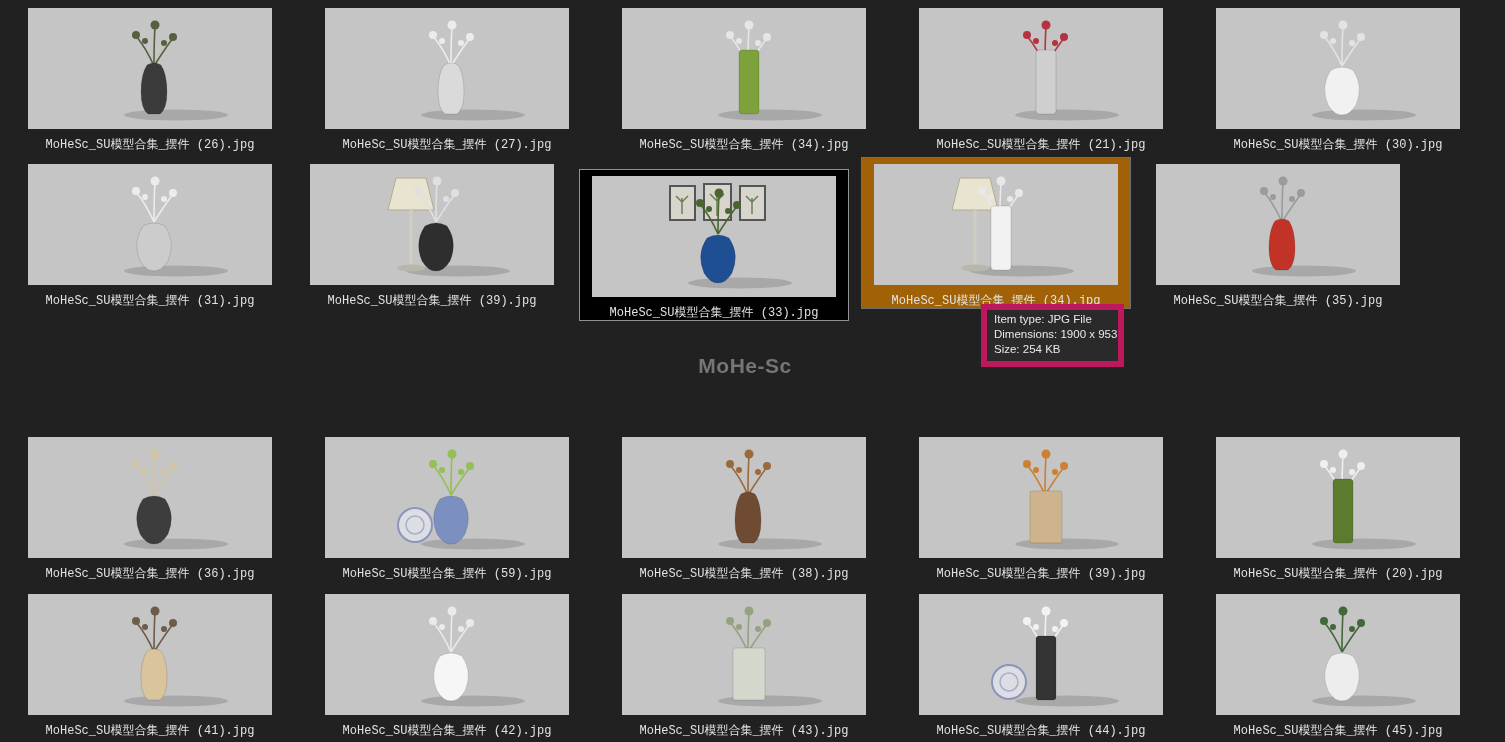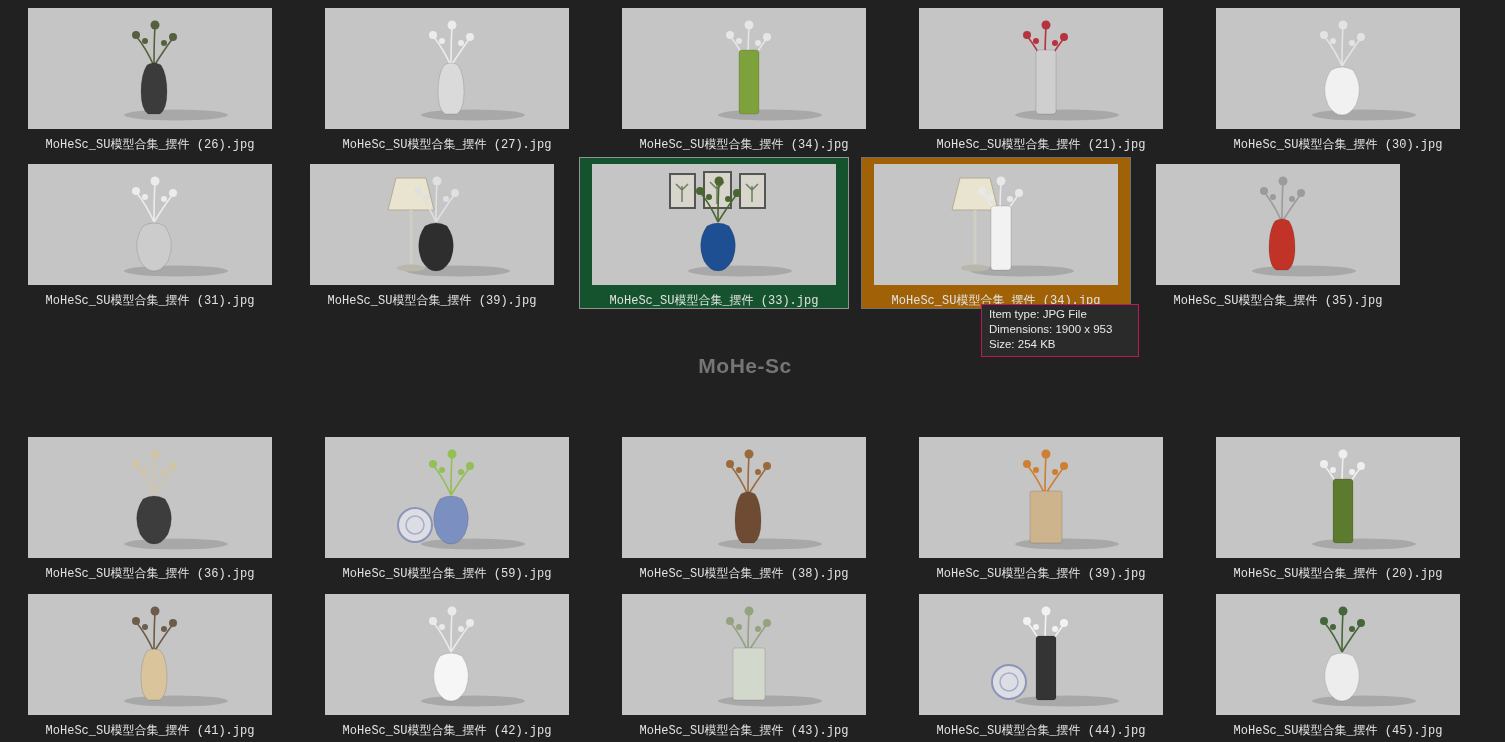--- a/index.html
+++ b/index.html
@@ -7,38 +7,38 @@
     width:1505px;height:742px;overflow:hidden;position:relative;
     background:#212121;
     font-family:"Liberation Sans","DejaVu Sans",sans-serif;
   }
   .row{position:absolute;left:15px;display:flex;gap:27px;}
   .item{
     width:270px;height:152px;box-sizing:border-box;
     display:flex;flex-direction:column;align-items:center;
     padding-top:6px;border:1px solid transparent;font-family:Liberation Mono, monospace;
   }
-  .item.selected{background:#14532d;border-color:#929292;}
+  .item.selected{background:#000000;border-color:#929292;margin-top:12px;}
   .item.hovered{background:#a16207;border-color:#6f6f6f;}
   .thumb{
     width:244px;height:121px;background:#c5c5c5;overflow:hidden;flex:none;
   }
   .thumb svg{display:block;}
   .label{
     margin-top:9px;font-size:12px;color:#e2e2e2;white-space:nowrap;
     max-width:266px;overflow:hidden;text-overflow:ellipsis;line-height:15px;
   }
   .group-label{
     position:absolute;top:354px;left:0;width:1490px;text-align:center;
     color:#757575;font-size:21px;letter-spacing:0.5px;font-weight:bold;
   }
   .tooltip{
     position:absolute;left:981px;top:304px;z-index:50;
-    background:#2a2a2a;border:1px solid #be185d;
-    padding:2px 26px 4px 7px;white-space:nowrap;
+    background:#2a2a2a;border:6px solid #be185d;
+    padding:2px 1px 4px 7px;white-space:nowrap;
     color:#e8e8e8;font-size:11.5px;line-height:15px;
   }
 </style>
 </head>
 <body>
 
 <div id="grid">
     <div class="row" style="top: 1px;">
       <div class="item">
         <div class="thumb">

